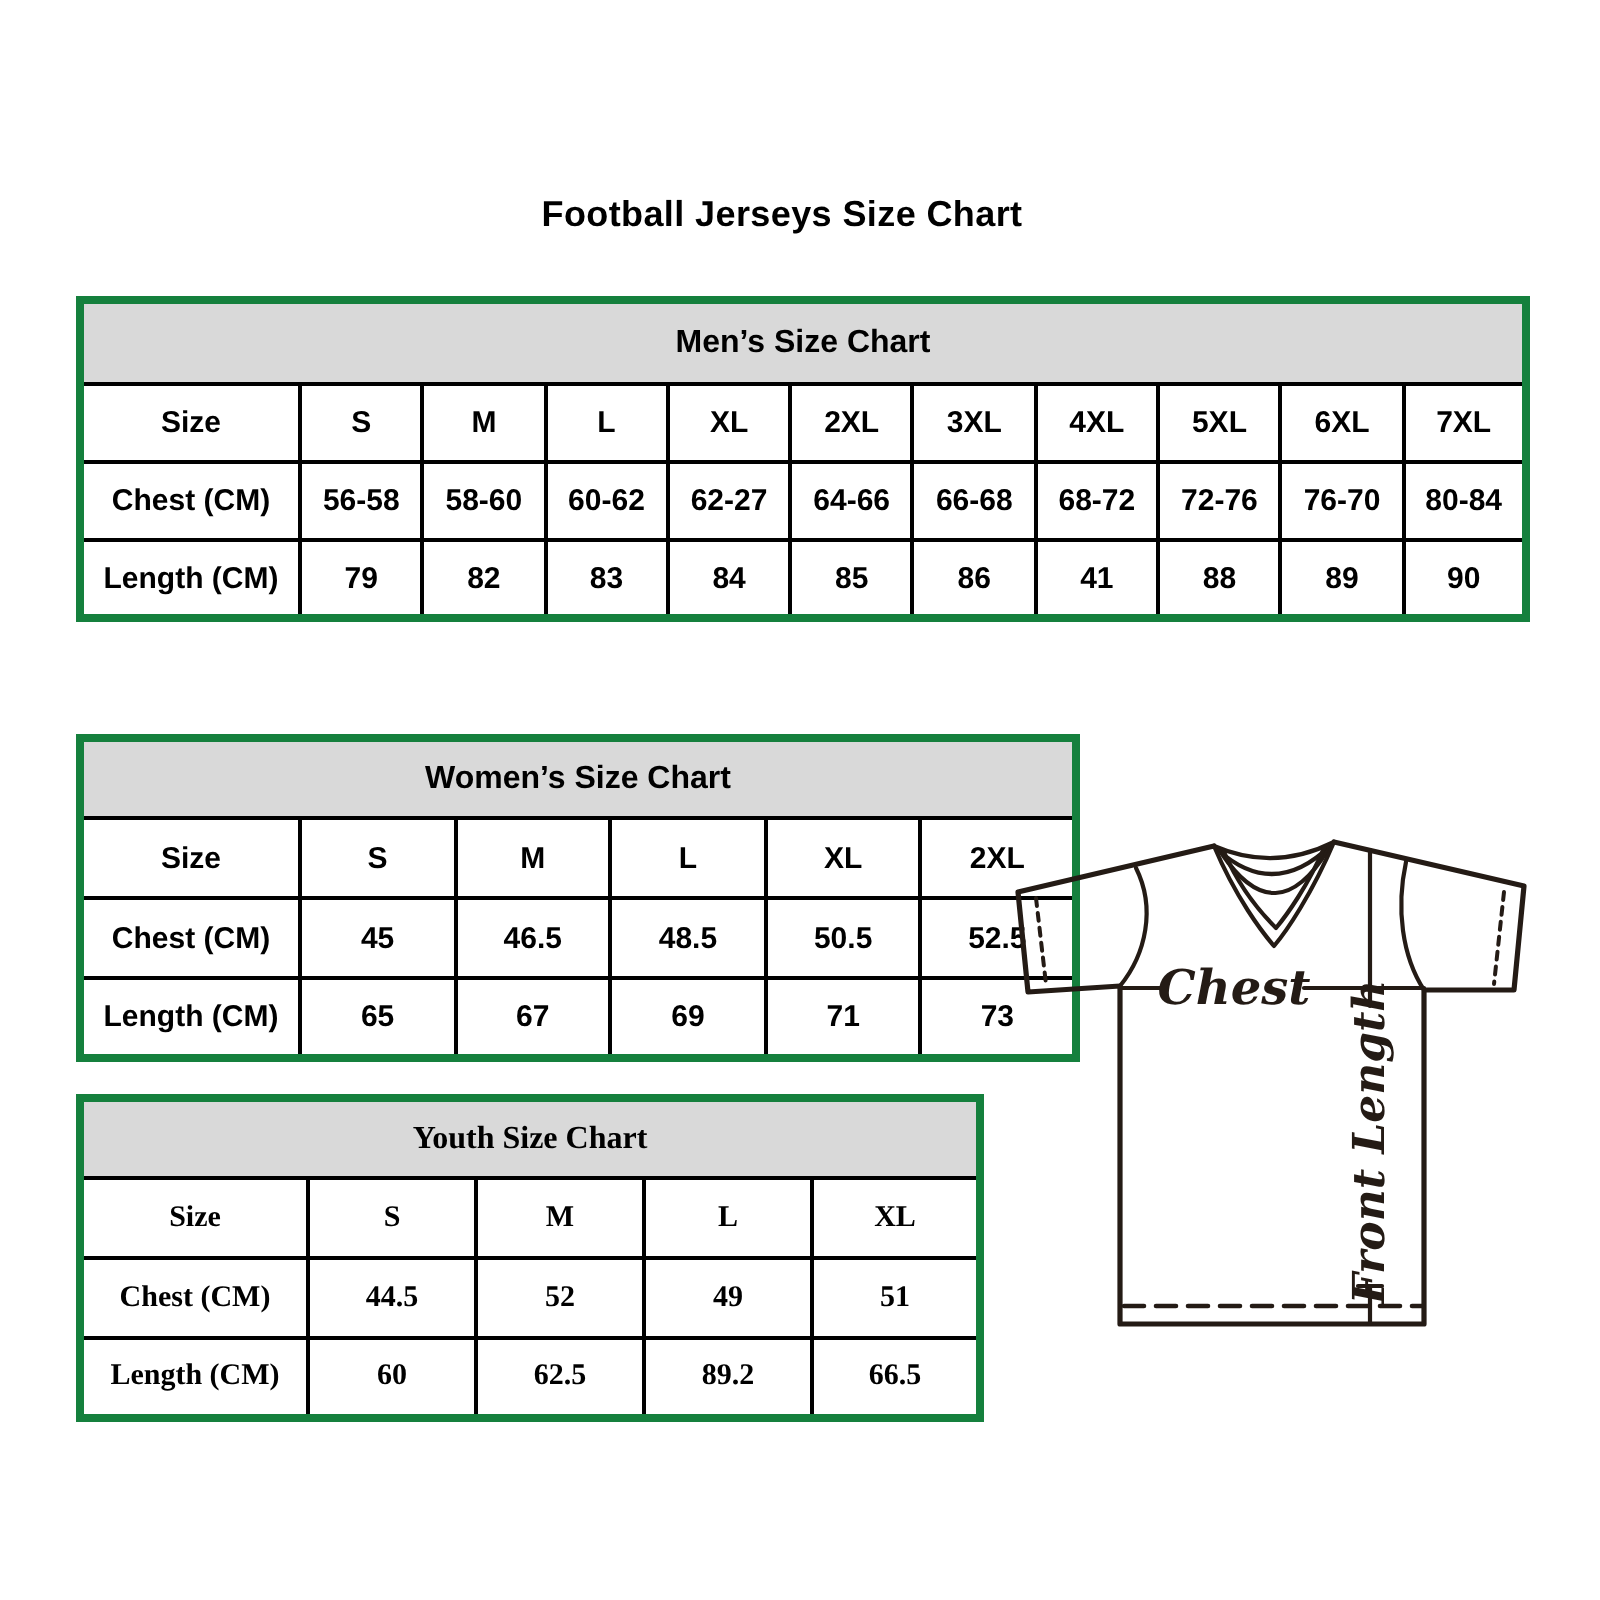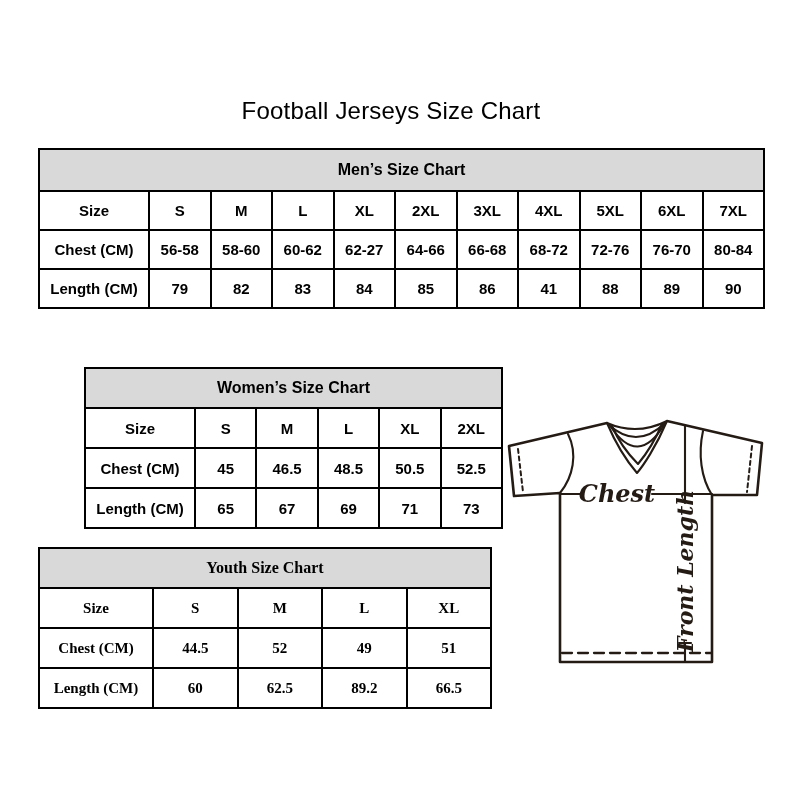--- a/index.html
+++ b/index.html
@@ -2,34 +2,34 @@
 <html><head>
 <meta charset="utf-8">
 <style>
   html,body{margin:0;padding:0;background:#ffffff;}
   .canvas{
     position:relative;width:800px;height:800px;background:#ffffff;overflow:hidden;
     font-family:"Liberation Sans",sans-serif;color:#000;
   }
   .page-title{
     position:absolute;top:97px;left:0;width:782px;margin:0;
-    text-align:center;font-size:24px;font-weight:normal;letter-spacing:0.2px;color:#000;
+    text-align:center;font-size:18px;font-weight:bold;letter-spacing:0.2px;color:#000;
   }
   .tblwrap{position:absolute;}
   .tblwrap table{
     border-collapse:collapse;table-layout:fixed;width:100%;
-    border:2px solid #15803d;
+    border:4px solid #15803d;
   }
   .tblwrap td{
     border:2px solid #000;text-align:center;vertical-align:middle;
     font-weight:bold;font-size:15px;padding:0;color:#000;background:#fff;
   }
   .tblwrap td.ttl{background:#d9d9d9;font-size:16px;}
   .mens{left:38px;top:148px;width:727px;}
-  .womens{left:38px;top:367px;width:419px;margin-left:46px;}
+  .womens{left:38px;top:367px;width:502px;}
   .youth{left:38px;top:547px;width:454px;font-family:Liberation Serif, serif;}
   .mens tr{height:39px}   .mens tr.ttlrow{height:42px}
   .womens tr{height:40px} .womens tr.ttlrow{height:40px}
   .youth tr{height:40px}  .youth tr.ttlrow{height:40px}
   .mens col.label-col{width:110px}
   .womens col.label-col{width:110px}
   .youth col.label-col{width:114px}
   .jersey{position:absolute;left:503px;top:406px;width:266px;height:260px;}
   .jersey path, .jersey line{fill:none;stroke:#241b15;stroke-linecap:round;stroke-linejoin:round;}
   .jersey .ol{stroke-width:2.6;}

